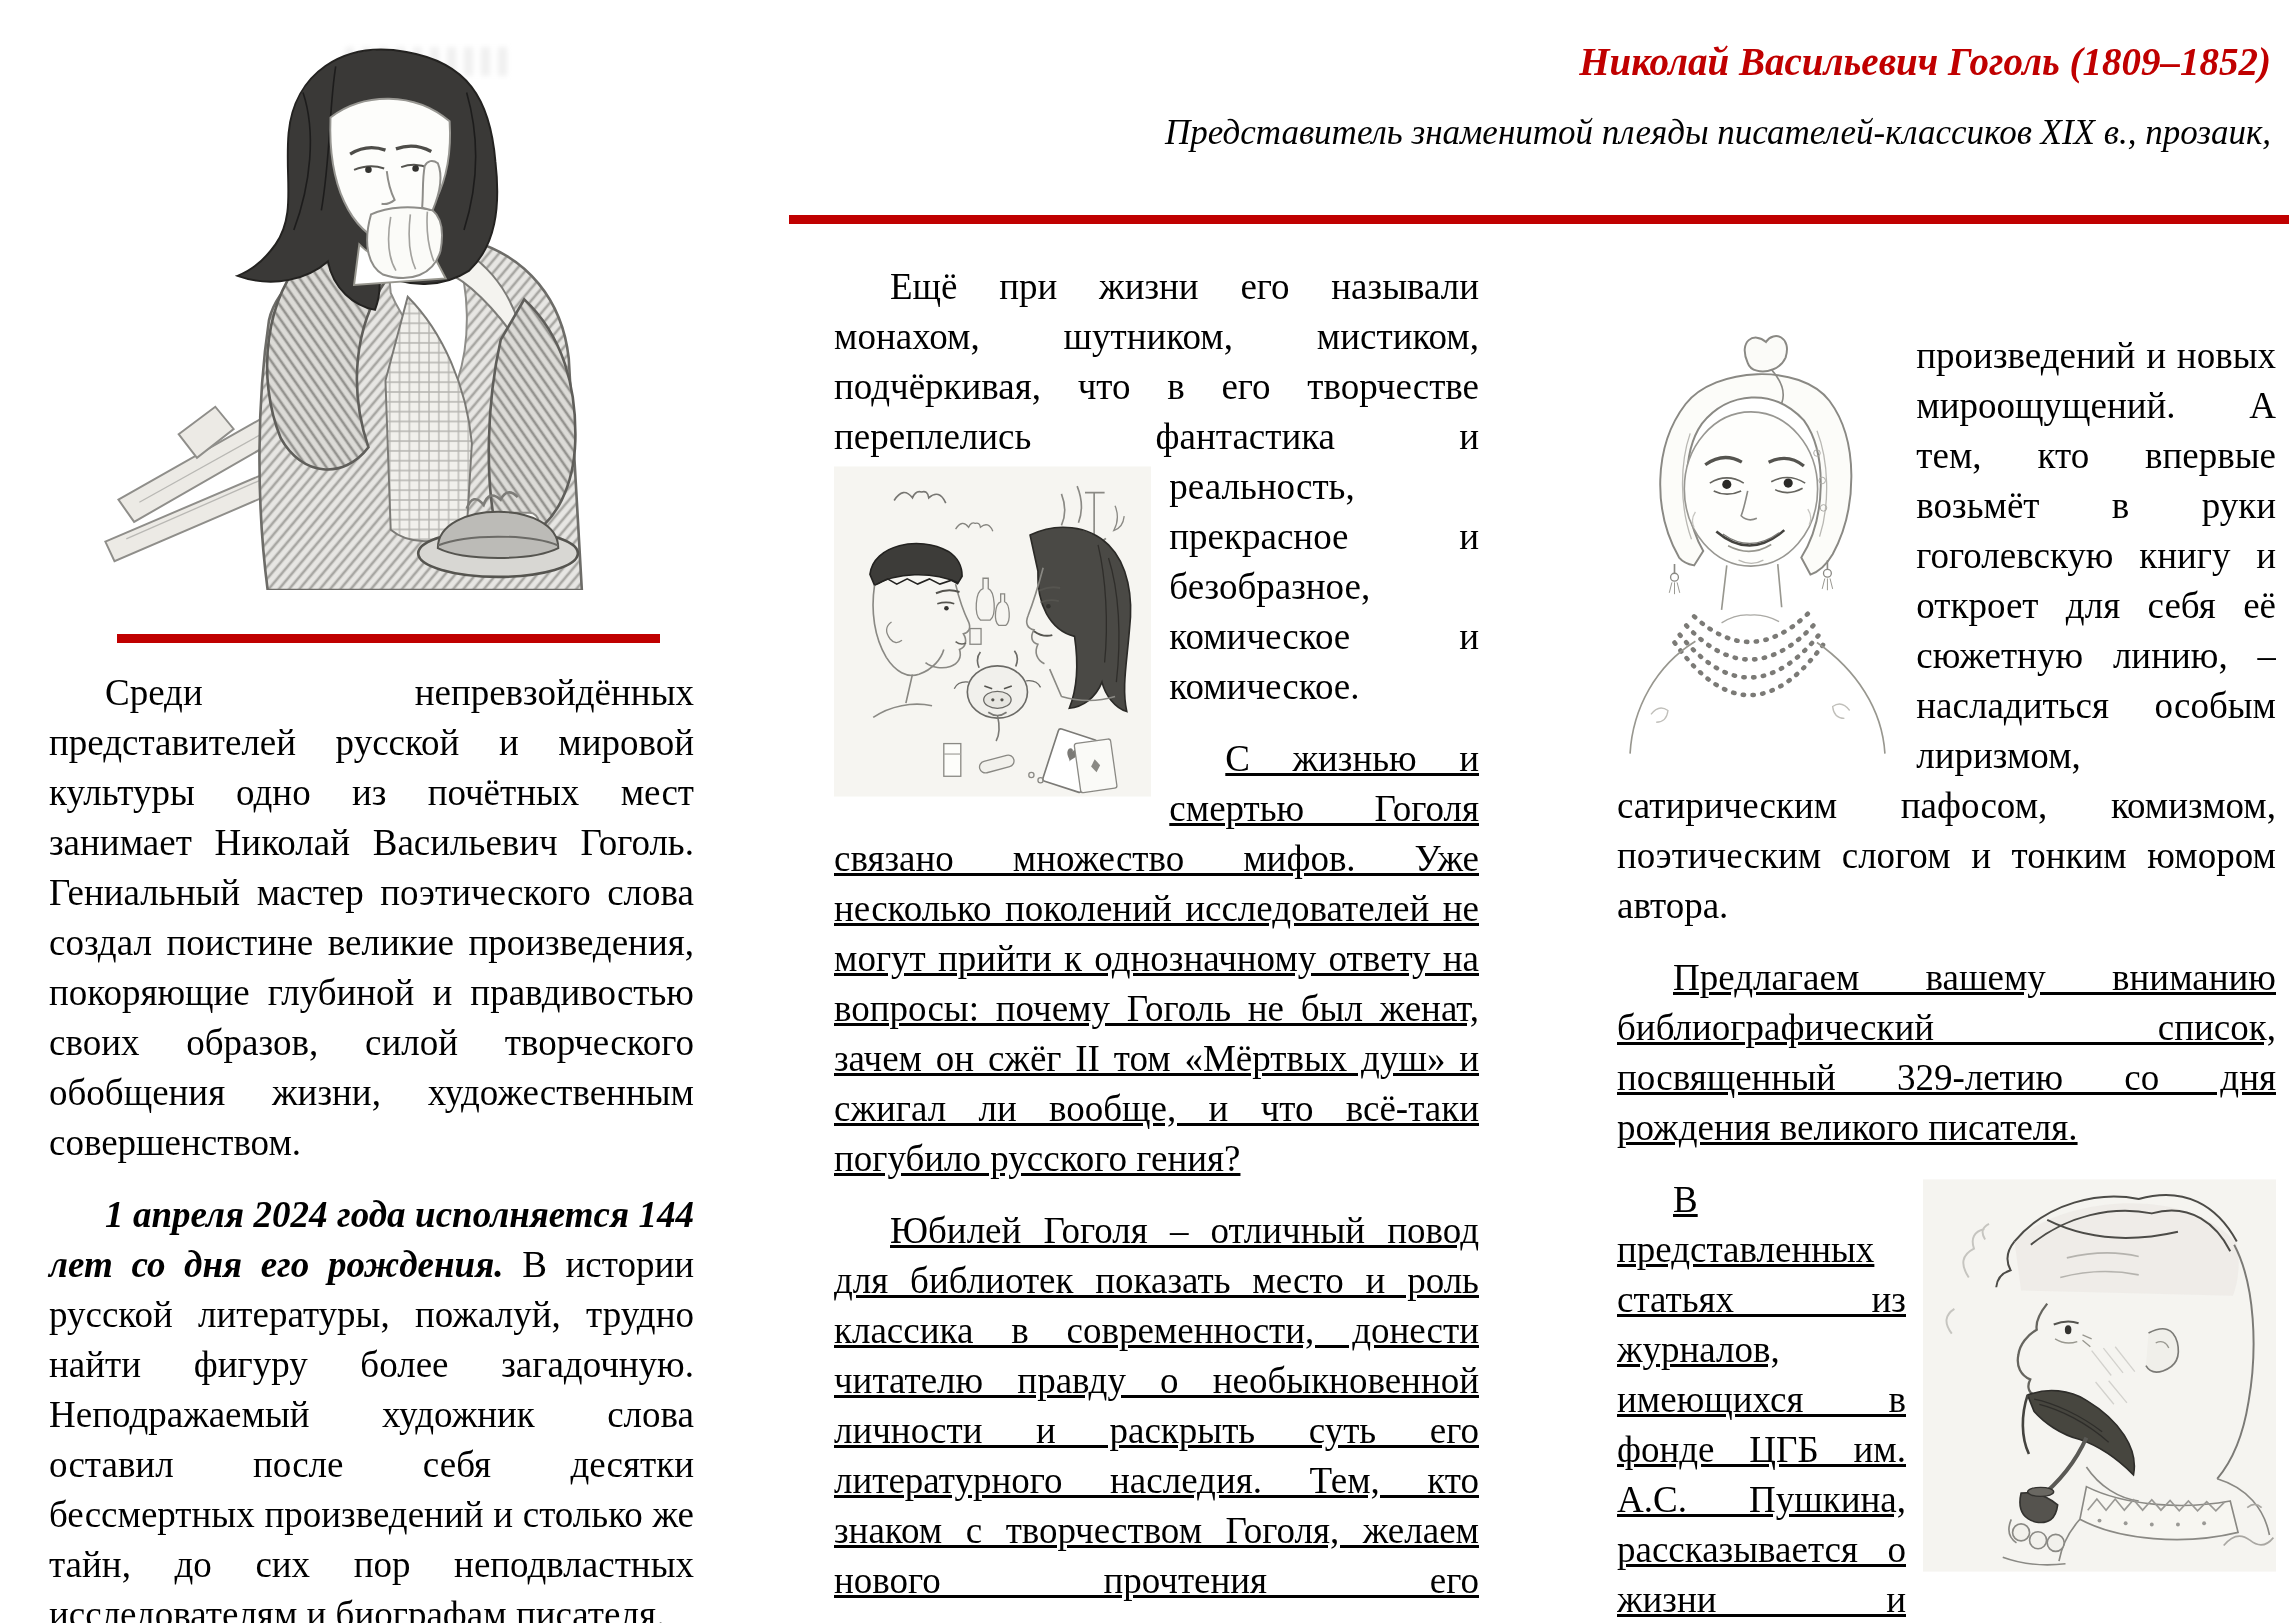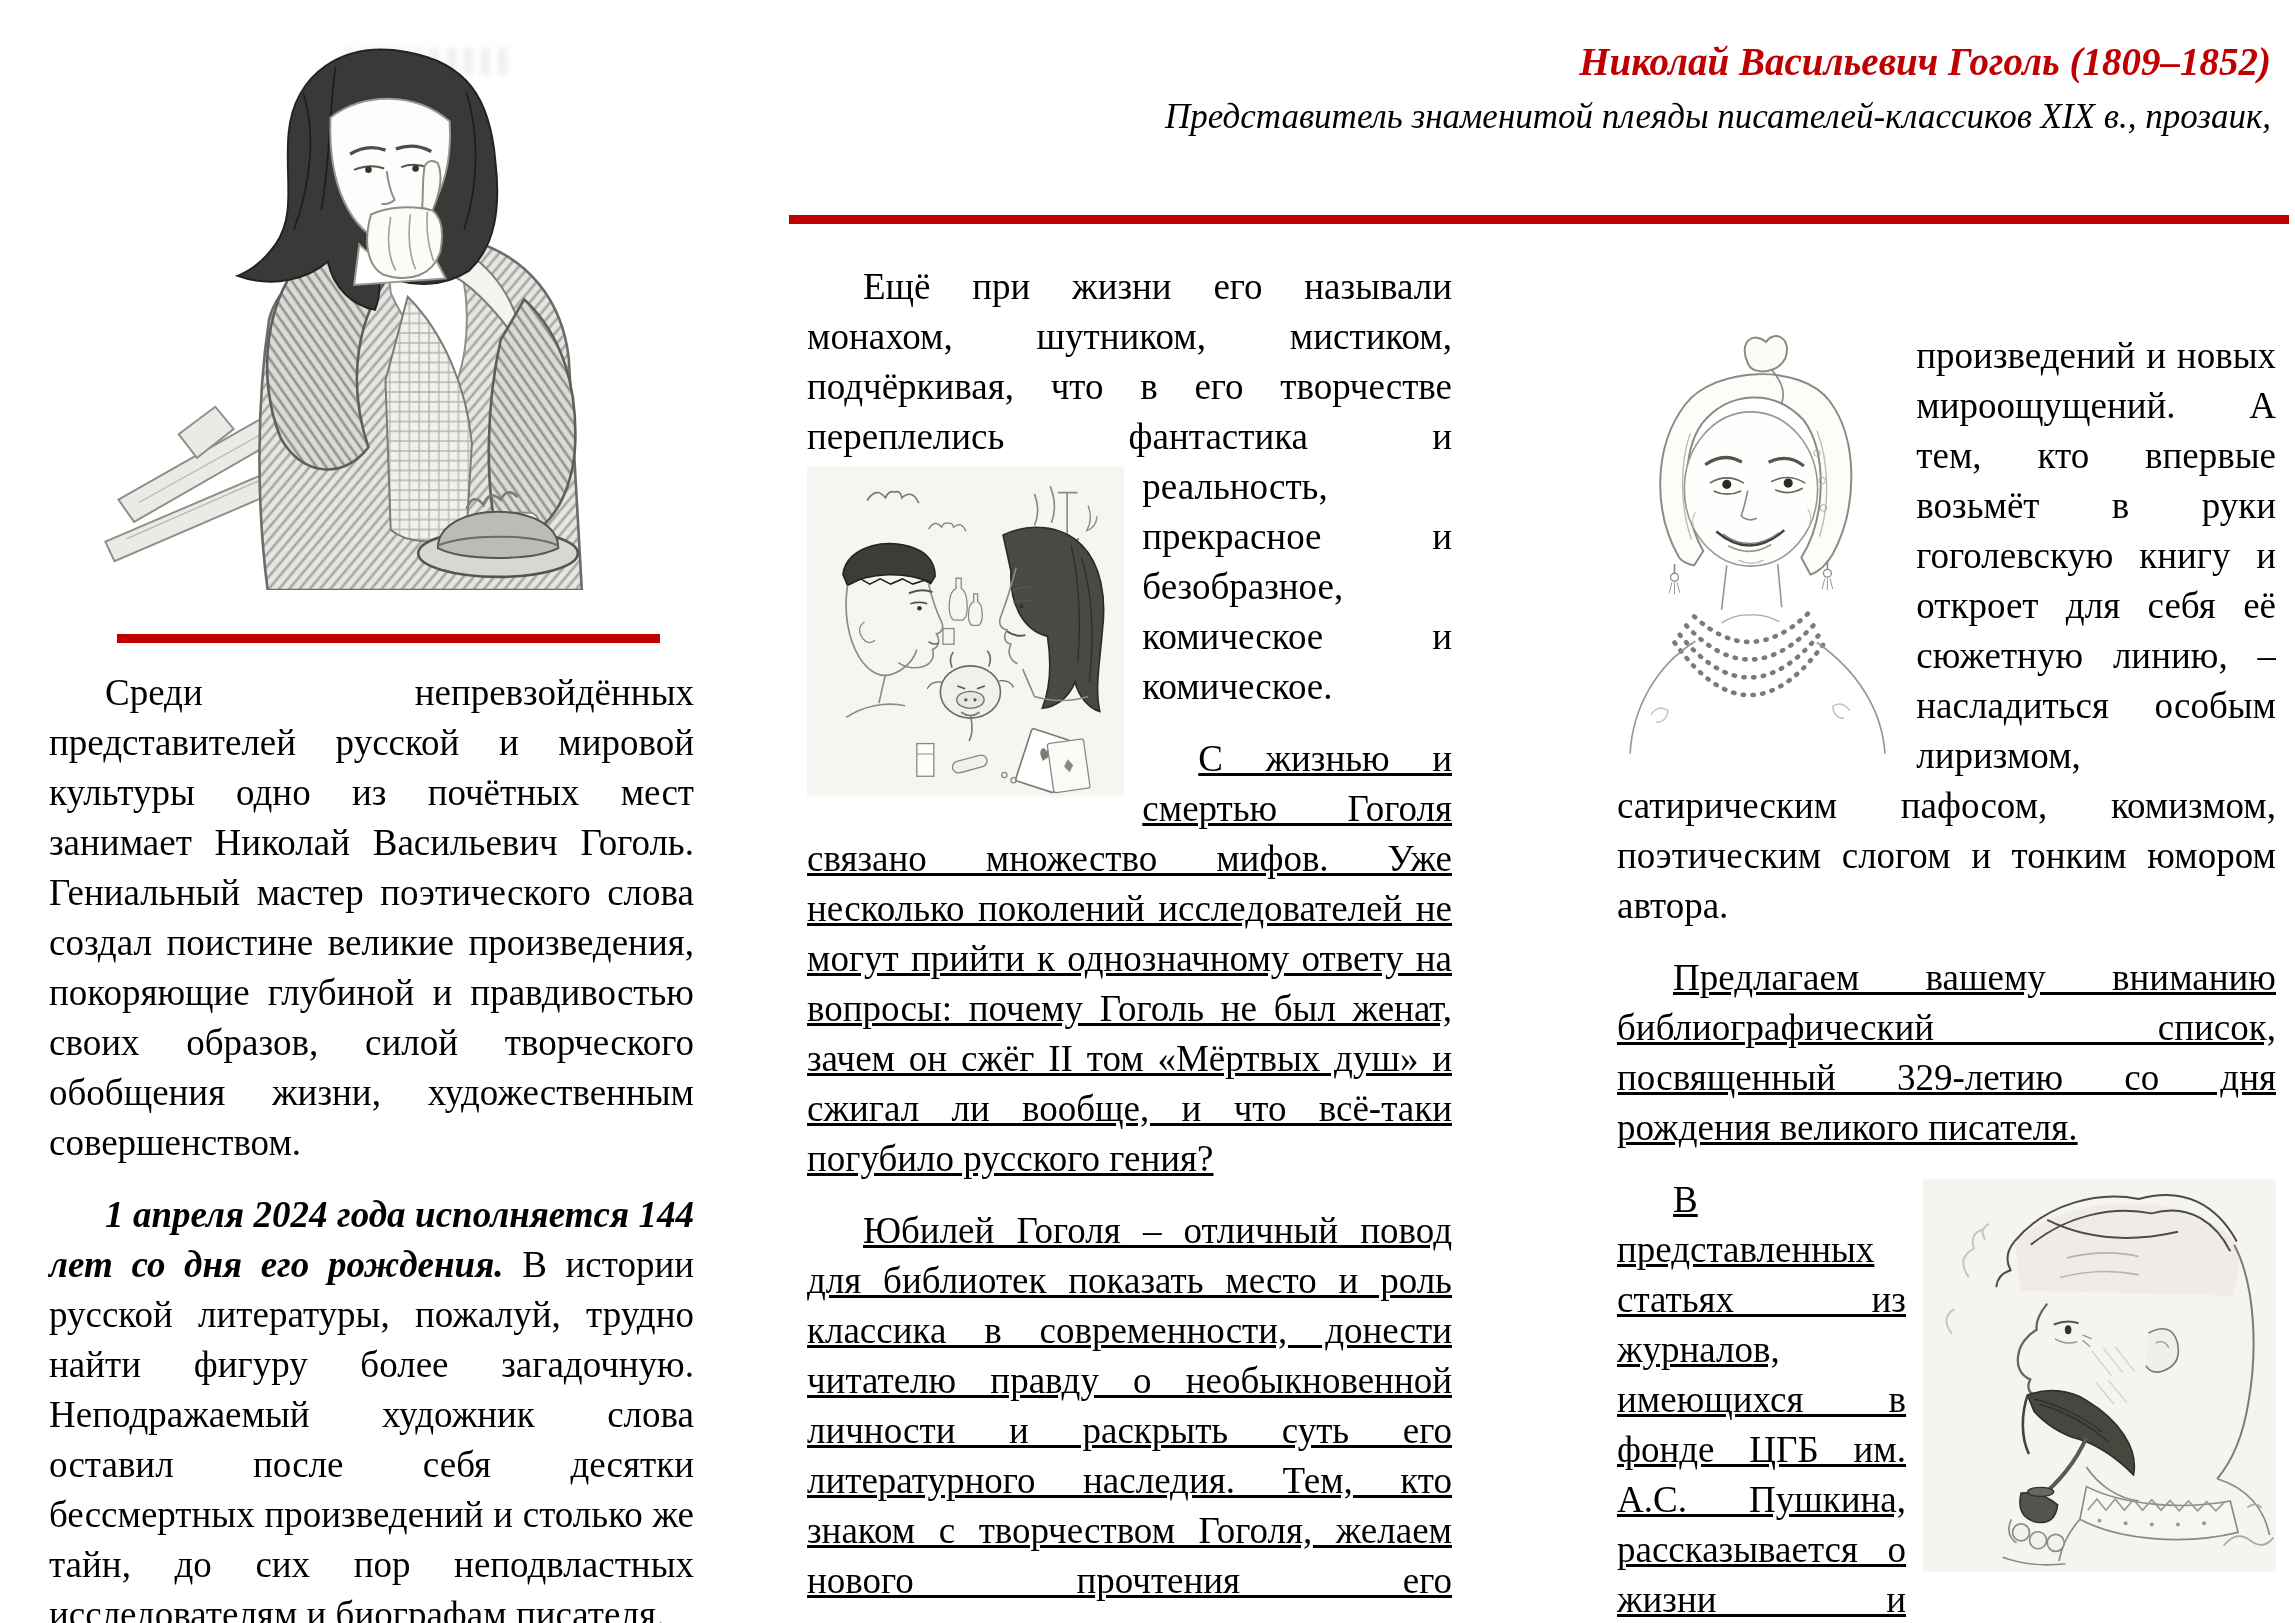--- a/index.html
+++ b/index.html
@@ -11,29 +11,29 @@
     font-family:"Liberation Serif", serif;
     color:#000;
     margin-left:8px;
   }
   .doc-title{
     position:absolute;left:785px;top:38px;width:1478px;
     text-align:right;font-size:39px;line-height:48px;
     font-weight:bold;font-style:italic;color:#c00000;
   }
   .doc-subtitle{
-    position:absolute;left:785px;top:89px;width:1478px;
+    position:absolute;left:785px;top:105px;width:1478px;
     text-align:right;font-style:italic;font-size:35px;line-height:56px;color:#000;
   }
   .rule{position:absolute;height:8.5px;background:#c00000;}
   .rule-top{left:781px;top:215px;width:1500px;}
   .rule-left{left:109px;top:634px;width:543px;}
   .col{position:absolute;}
   .col-left{left:41px;top:668px;width:645px;}
-  .col-mid{left:799px;top:262px;width:645px;}
+  .col-mid{left:826px;top:262px;width:645px;}
   .col-right{left:1609px;top:331px;width:659px;}
   .bt{font-size:37px;line-height:50px;text-align:justify;margin:0;}
   .ind{text-indent:56px;}
   .jl{text-align-last:justify;}
   .mb{margin-bottom:22px;}
   .mt{margin-top:22px;text-decoration:underline;}
   .lead{font-weight:bold;font-style:italic;}
   .fl{float:left;margin:3.9px 18.3px 9.2px 0;}
   .fr{float:right;margin:3.9px 0 6.5px 17px;}
   .wrapzone{overflow:hidden;}

